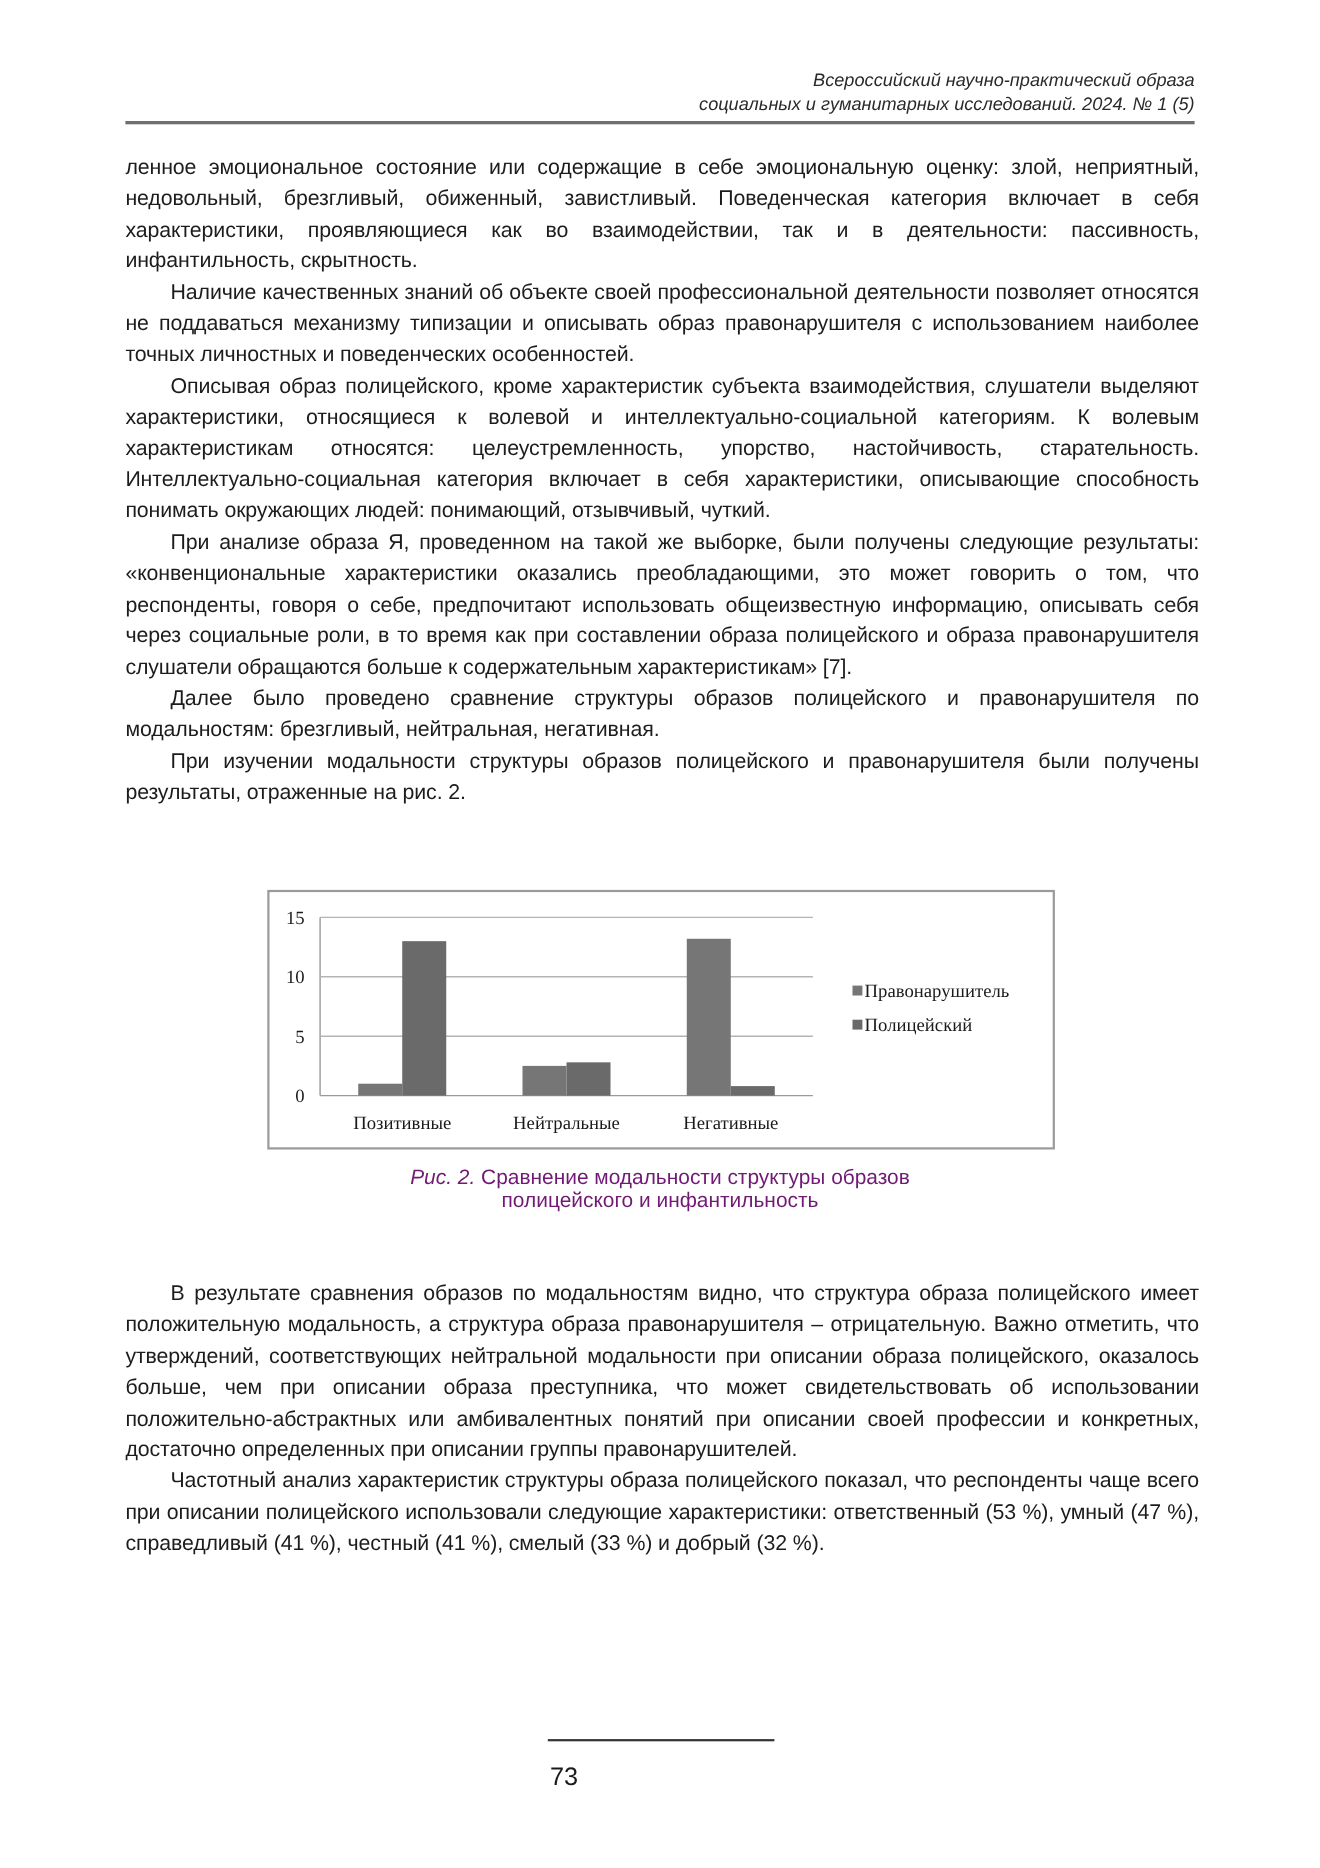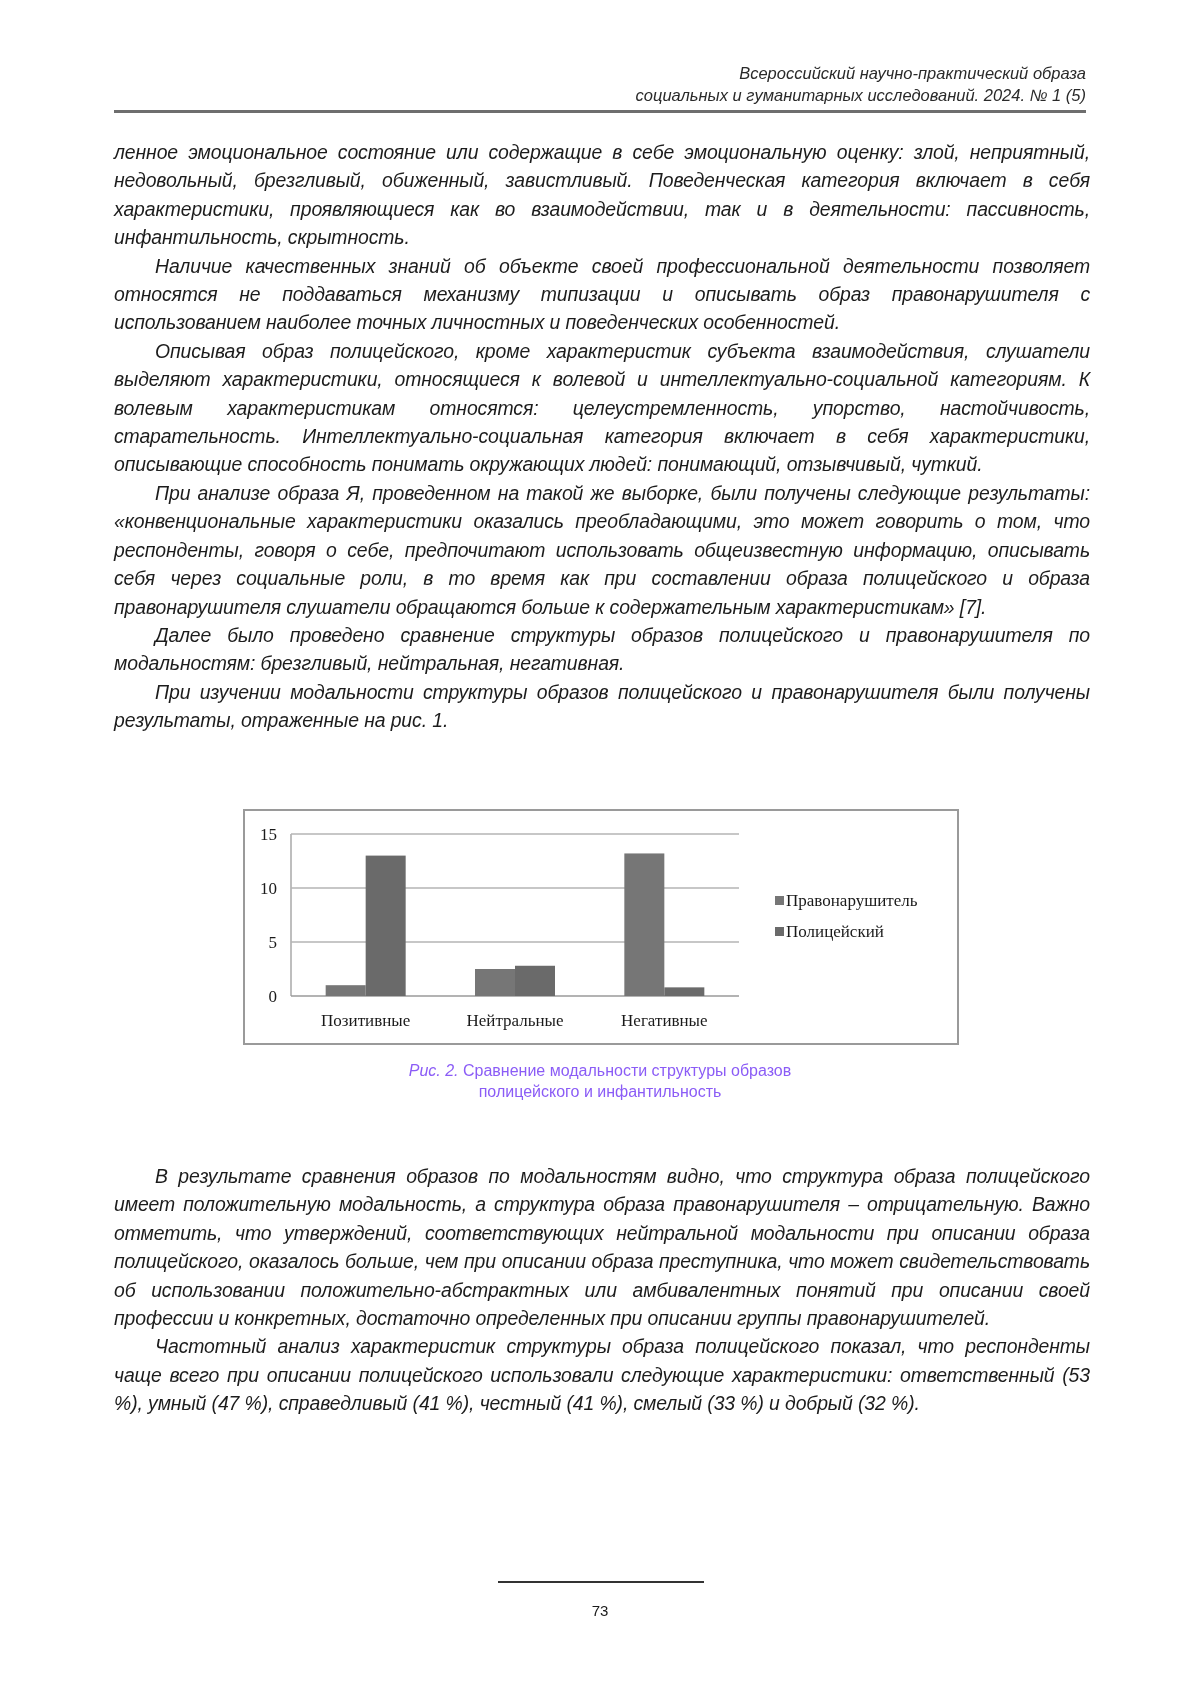--- a/index.html
+++ b/index.html
@@ -8,57 +8,57 @@
     position: absolute; left: 114px; top: 62px; width: 972px;
     text-align: right; font-family: "Liberation Sans", sans-serif; font-style: italic;
     font-size: 16.5px; line-height: 22px; color: #2a2a2a;
   }
   .header-rule { position: absolute; left: 114px; top: 110px; width: 972px; height: 3px; background: #6e6e6e; }
   .body-text {
     position: absolute; left: 114px; width: 976px;
     font-family: "Liberation Sans", sans-serif; font-size: 19.4px; line-height: 28.4px;
     text-align: justify; color: #1c1c1c; letter-spacing: -0.1px;
   }
-  .body-text p { margin: 0; text-indent: 41px; font-style: italic; }
+  .body-text p { margin: 0; text-indent: 41px; }
   .body-text p.noindent { text-indent: 0; }
   #block-top { top: 138px; }
   #block-bottom { top: 1162px; }
 
   .chart-frame {
     position: absolute; left: 243px; top: 809px; width: 712px; height: 232px;
     border: 2px solid #9a9a9a; background: #fff;
   }
   .chart-svg { position: absolute; left: 0; top: 0; }
   .caption {
     position: absolute; left: 300px; top: 1060px; width: 600px; text-align: center;
-    font-family: "Liberation Sans", sans-serif; font-size: 16px; line-height: 21px; color: #8b5cf6;
+    font-family: "Liberation Sans", sans-serif; font-size: 19px; line-height: 21px; color: #701a75;
   }
   .caption .cap-label { font-style: italic; }
   .footer-rule { position: absolute; left: 498px; top: 1581px; width: 206px; height: 2px; background: #333; }
   .page-number {
-    position: absolute; left: 500px; top: 1602px; width: 200px; text-align: center;
-    font-family: "Liberation Sans", sans-serif; font-size: 15px; color: #1a1a1a;
+    position: absolute; left: 500px; top: 1602px; width: 200px; text-align: left;
+    font-family: "Liberation Sans", sans-serif; font-size: 23px; color: #1a1a1a;
   }
 </style>
 </head>
 <body>
 
 <div class="header">
   <div>Всероссийский научно-практический образа</div>
   <div>социальных и гуманитарных исследований. 2024. № 1 (5)</div>
 </div>
 <div class="header-rule"></div>
 
 <div class="body-text" id="block-top">
   <p class="noindent">ленное эмоциональное состояние или содержащие в себе эмоциональную оценку: злой, неприятный, недовольный, брезгливый, обиженный, завистливый. Поведенческая категория включает в себя характеристики, проявляющиеся как во взаимодействии, так и в деятельности: пассивность, инфантильность, скрытность.</p>
   <p>Наличие качественных знаний об объекте своей профессиональной деятельности позволяет относятся не поддаваться механизму типизации и описывать образ правонарушителя с использованием наиболее точных личностных и поведенческих особенностей.</p>
   <p>Описывая образ полицейского, кроме характеристик субъекта взаимодействия, слушатели выделяют характеристики, относящиеся к волевой и интеллектуально-социальной категориям. К волевым характеристикам относятся: целеустремленность, упорство, настойчивость, старательность. Интеллектуально-социальная категория включает в себя характеристики, описывающие способность понимать окружающих людей: понимающий, отзывчивый, чуткий.</p>
   <p>При анализе образа Я, проведенном на такой же выборке, были получены следующие результаты: «конвенциональные характеристики оказались преобладающими, это может говорить о том, что респонденты, говоря о себе, предпочитают использовать общеизвестную информацию, описывать себя через социальные роли, в то время как при составлении образа полицейского и образа правонарушителя слушатели обращаются больше к содержательным характеристикам» [7].</p>
   <p>Далее было проведено сравнение структуры образов полицейского и правонарушителя по модальностям: брезгливый, нейтральная, негативная.</p>
-  <p>При изучении модальности структуры образов полицейского и правонарушителя были получены результаты, отраженные на рис. 1.</p>
+  <p>При изучении модальности структуры образов полицейского и правонарушителя были получены результаты, отраженные на рис. 2.</p>
 </div>
 
 <div class="chart-frame">
   <svg class="chart-svg" id="chart" width="712" height="232">
     <g id="grid-layer">
         <line x1="46" y1="23" x2="46" y2="185" stroke="#a8a8a8" stroke-width="1.5"></line>
         <line x1="46" y1="185" x2="494" y2="185" stroke="#9a9a9a" stroke-width="1.3"></line>
         <line x1="46" y1="131" x2="494" y2="131" stroke="#b4b4b4" stroke-width="1.3"></line>
         <line x1="46" y1="77" x2="494" y2="77" stroke="#b4b4b4" stroke-width="1.3"></line>
         <line x1="46" y1="23" x2="494" y2="23" stroke="#b4b4b4" stroke-width="1.3"></line>

